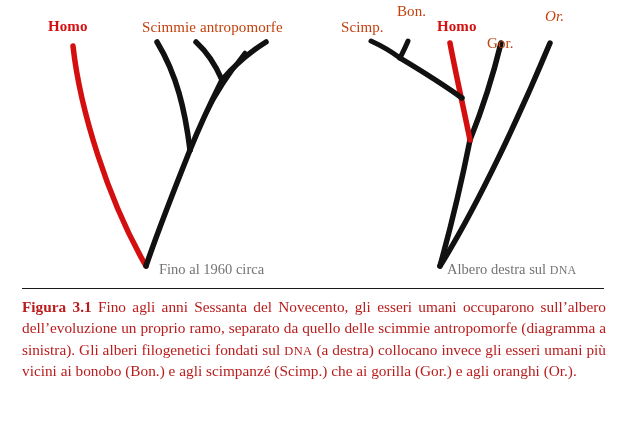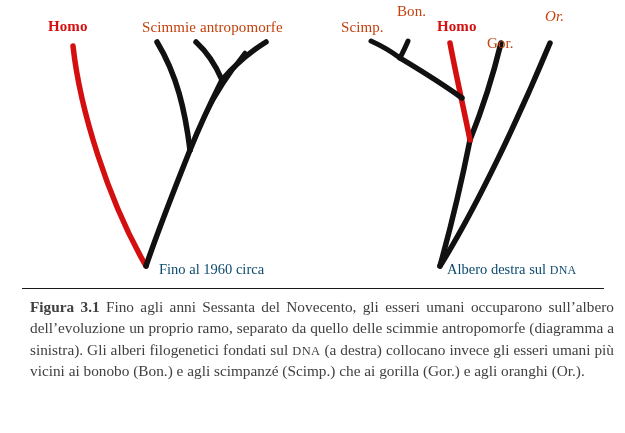--- a/index.html
+++ b/index.html
@@ -38,21 +38,21 @@
     letter-spacing: 0.1px;
   }
   .tip-label.homo {
     color: #d40f0f;
     font-weight: bold;
   }
   .base-label {
     position: absolute;
     font-family: "Liberation Serif", serif;
     font-size: 14.5px;
-    color: #0c4a6e;
+    color: #737373;
     white-space: nowrap;
   }
   .base-label .smallcaps {
     font-size: 12px;
     letter-spacing: 0.3px;
   }
   #rule {
     position: absolute;
     left: 22px;
     top: 288px;
@@ -61,24 +61,23 @@
     background: #1a1a1a;
   }
   #caption {
     position: absolute;
     left: 22px;
     top: 296px;
     width: 584px;
     font-family: "Liberation Serif", serif;
     font-size: 15.3px;
     line-height: 1.40;
-    color: #404040;
+    color: #b91c1c;
     text-align: justify;
     text-justify: inter-word;
-    margin-left: 8px;
   }
   #caption .fig-num {
     font-weight: bold;
   }
   #caption .sc {
     font-size: 12.5px;
     letter-spacing: 0.4px;
   }
 </style>
 </head>

